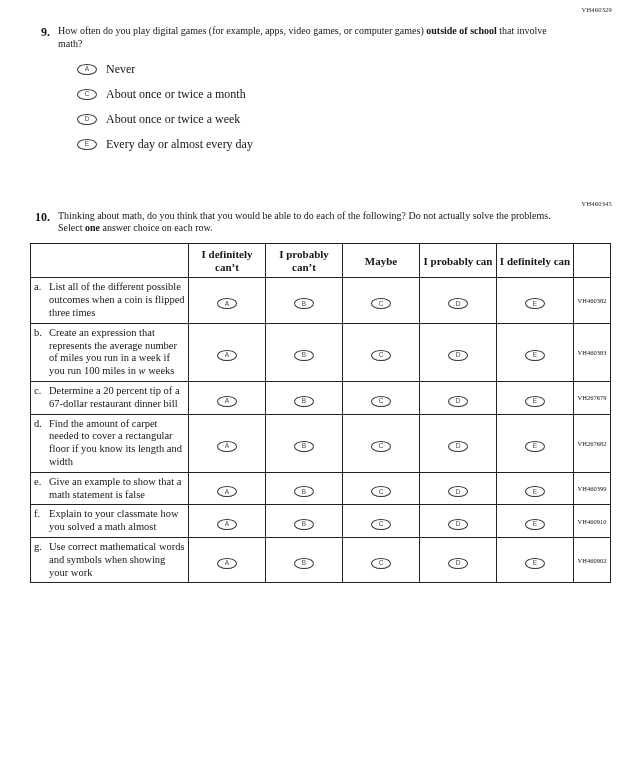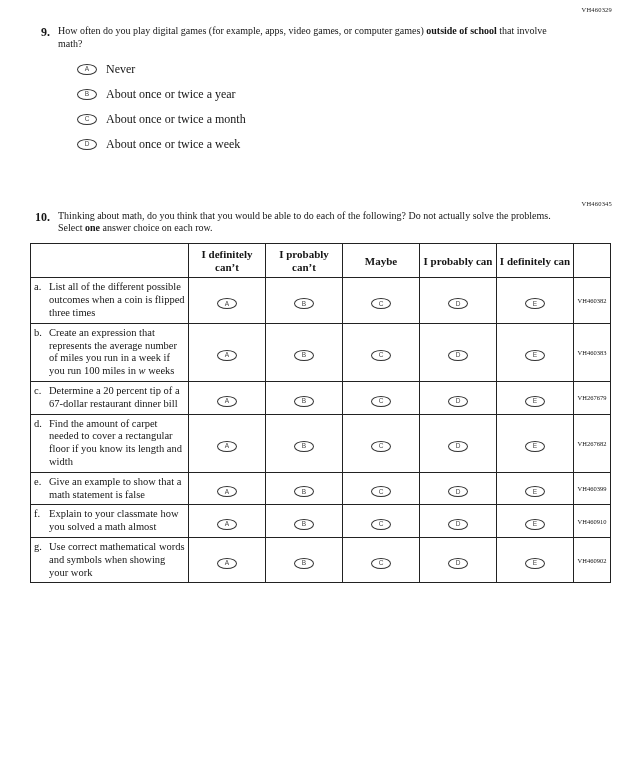--- a/index.html
+++ b/index.html
@@ -61,35 +61,35 @@
     </div>
     <div class="options" style="margin-left:47px;">
       <div class="option">
         <span class="bubble">
             <span>A</span>
           </span>
         <span class="olabel">Never</span>
       </div>
       <div class="option">
         <span class="bubble">
-            <span>B</span>
-          </span>
-        <span class="olabel">About once or twice a year</span>
-      </div>
-      <div class="option">
-        <span class="bubble">
             <span>C</span>
           </span>
         <span class="olabel">About once or twice a month</span>
       </div>
       <div class="option">
         <span class="bubble">
             <span>D</span>
           </span>
         <span class="olabel">About once or twice a week</span>
+      </div>
+      <div class="option">
+        <span class="bubble">
+            <span>E</span>
+          </span>
+        <span class="olabel">Every day or almost every day</span>
       </div>
     </div>
   </section>
 
   <section class="q10-section">
     <div class="code q10-code">VH460345</div>
     <div class="q">
       <span class="q-num">10.</span>
       <div class="q-text q10-text"><span>Thinking about math, do you think that you would be able to do each of the following? Do not actually solve the problems. Select </span><b>one</b><span> answer choice on each row.</span></div>
     </div>

